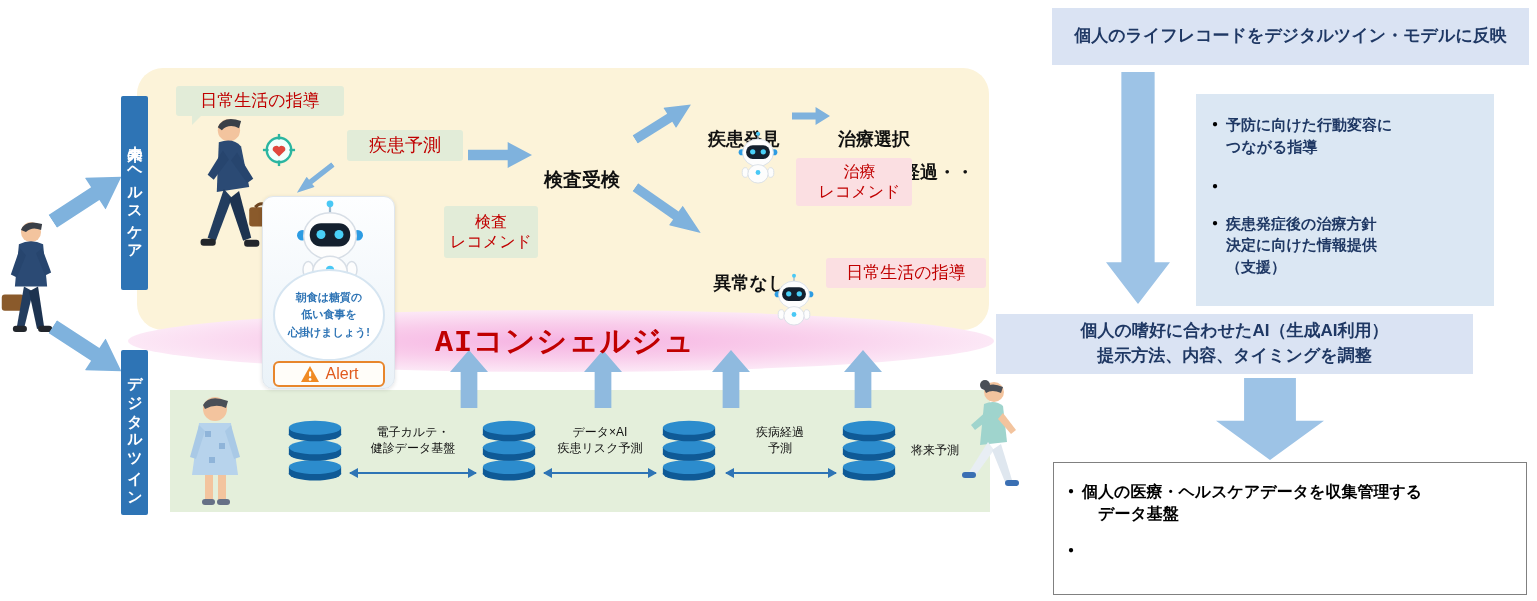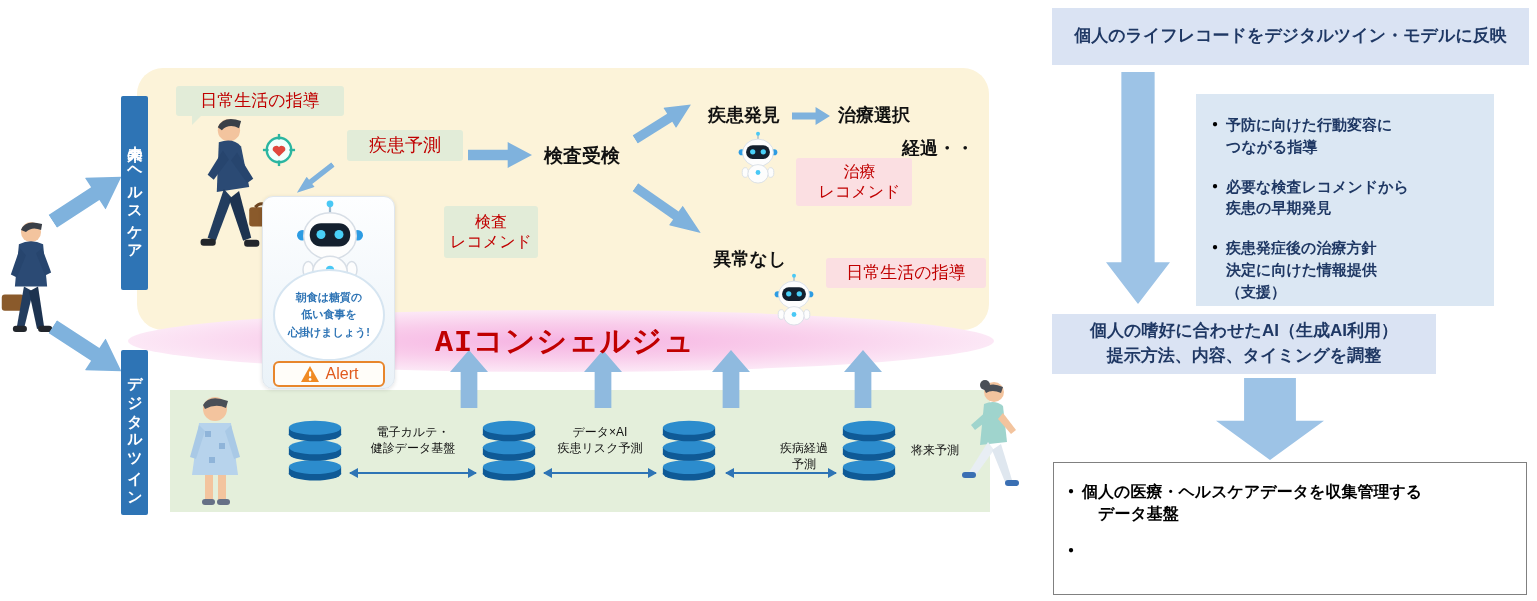--- a/index.html
+++ b/index.html
@@ -16,21 +16,21 @@
   
   .cream { background:#fcf3d9; border-radius:26px; z-index:1; }
   .band  { background:#e4efdb; z-index:1; }
   .pinkellipse { border-radius:50%; z-index:2;
           background:radial-gradient(closest-side,#f6b3e2 0%,#f9cdeb 55%,#fce8f6 100%); }
   .concierge-title { color:#c00000; font-weight:800; font-size:30px; letter-spacing:1px;
           display:flex; align-items:center; justify-content:center; z-index:5; pointer-events:none;font-family:Liberation Mono, monospace; }
 
   
   .node { font-weight:700; color:#111; font-size:19px; display:flex; align-items:center;
-          justify-content:center; text-align:center; z-index:3; }
+          justify-content:center; text-align:center; z-index:3;margin-top:24px; }
   .tag  { font-weight:400; color:#c00000; display:flex; align-items:center; justify-content:center;
           text-align:center; border-radius:3px; z-index:3; font-size:17px; line-height:1.25; }
   .tag.green { background:#e2ecd8; }
   .tag.pink  { background:#fbdfe2; }
   .tag .tail { position:absolute; bottom:-9px; left:16px; width:0; height:0;
           border-top:10px solid #e2ecd8; border-right:10px solid transparent; }
 
   
   .arrow { background:#7fb2dd; z-index:3; }
   .arrow.r    { clip-path:polygon(0 30%,62% 30%,62% 0,100% 50%,62% 100%,62% 70%,0 70%); }
@@ -263,21 +263,21 @@
   <div class="abs" style="left:841px;top:420px;width:56px;height:64px;z-index:3;">
     <svg class="deco" viewBox="0 0 60 66">
         <use href="#db-sym"></use>
       </svg>
   </div>
 
   <div class="abs dblabel pre" style="left:542px;top:424px;width:116px;">データ×AI
 疾患リスク予測</div>
   <div class="abs dblabel pre" style="left:348px;top:424px;width:130px;">電子カルテ・
 健診データ基盤</div>
-  <div class="abs dblabel pre" style="left:748px;top:424px;width:112px;margin-top:16px;">疾病経過
+  <div class="abs dblabel pre" style="left:724px;top:424px;width:112px;">疾病経過
 予測</div>
   <div class="abs dblabel" style="left:899px;top:442px;width:72px;">将来予測</div>
 
   <div class="abs darrow" style="left:350px;top:472px;width:126px;"></div>
   <div class="abs darrow" style="left:544px;top:472px;width:112px;"></div>
   <div class="abs darrow" style="left:726px;top:472px;width:110px;"></div>
 
   <div class="abs" style="left:948px;top:378px;width:82px;height:132px;z-index:3;">
     <svg class="deco" viewBox="0 0 82 132" preserveAspectRatio="xMidYMid meet">
       <circle cx="46" cy="14" r="10" fill="#f3c49e"></circle>
@@ -298,32 +298,30 @@
   <div class="abs arrow down-long" style="left:1106px;top:72px;width:64px;height:232px;"></div>
 
   <div class="abs rp-bullets" style="left:1196px;top:94px;width:298px;height:212px;">
     <div class="bullet">
       <span class="dot">●</span>
       <span class="pre">予防に向けた行動変容に
 つながる指導</span>
     </div>
     <div class="bullet">
       <span class="dot">●</span>
-      <span class="pre">必要な検査レコメンドから
-疾患の早期発見</span>
     </div>
     <div class="bullet">
       <span class="dot">●</span>
       <span class="pre">疾患発症後の治療方針
 決定に向けた情報提供
 （支援）</span>
     </div>
   </div>
 
-  <div class="abs rp-box pre" style="left:1052px;top:314px;width:384px;height:60px;">個人の嗜好に合わせたAI（生成AI利用）
+  <div class="abs rp-box pre" style="left:996px;top:314px;width:477px;height:60px;">個人の嗜好に合わせたAI（生成AI利用）
 提示方法、内容、タイミングを調整</div>
 
   <div class="abs arrow down-fat" style="left:1216px;top:378px;width:108px;height:82px;"></div>
 
   <div class="abs rp-outline" style="left:1053px;top:462px;width:474px;height:133px;">
     <div class="bullet">
       <span class="dot">●</span>
       <span class="pre">個人の医療・ヘルスケアデータを収集管理する
 　データ基盤</span>
     </div>

